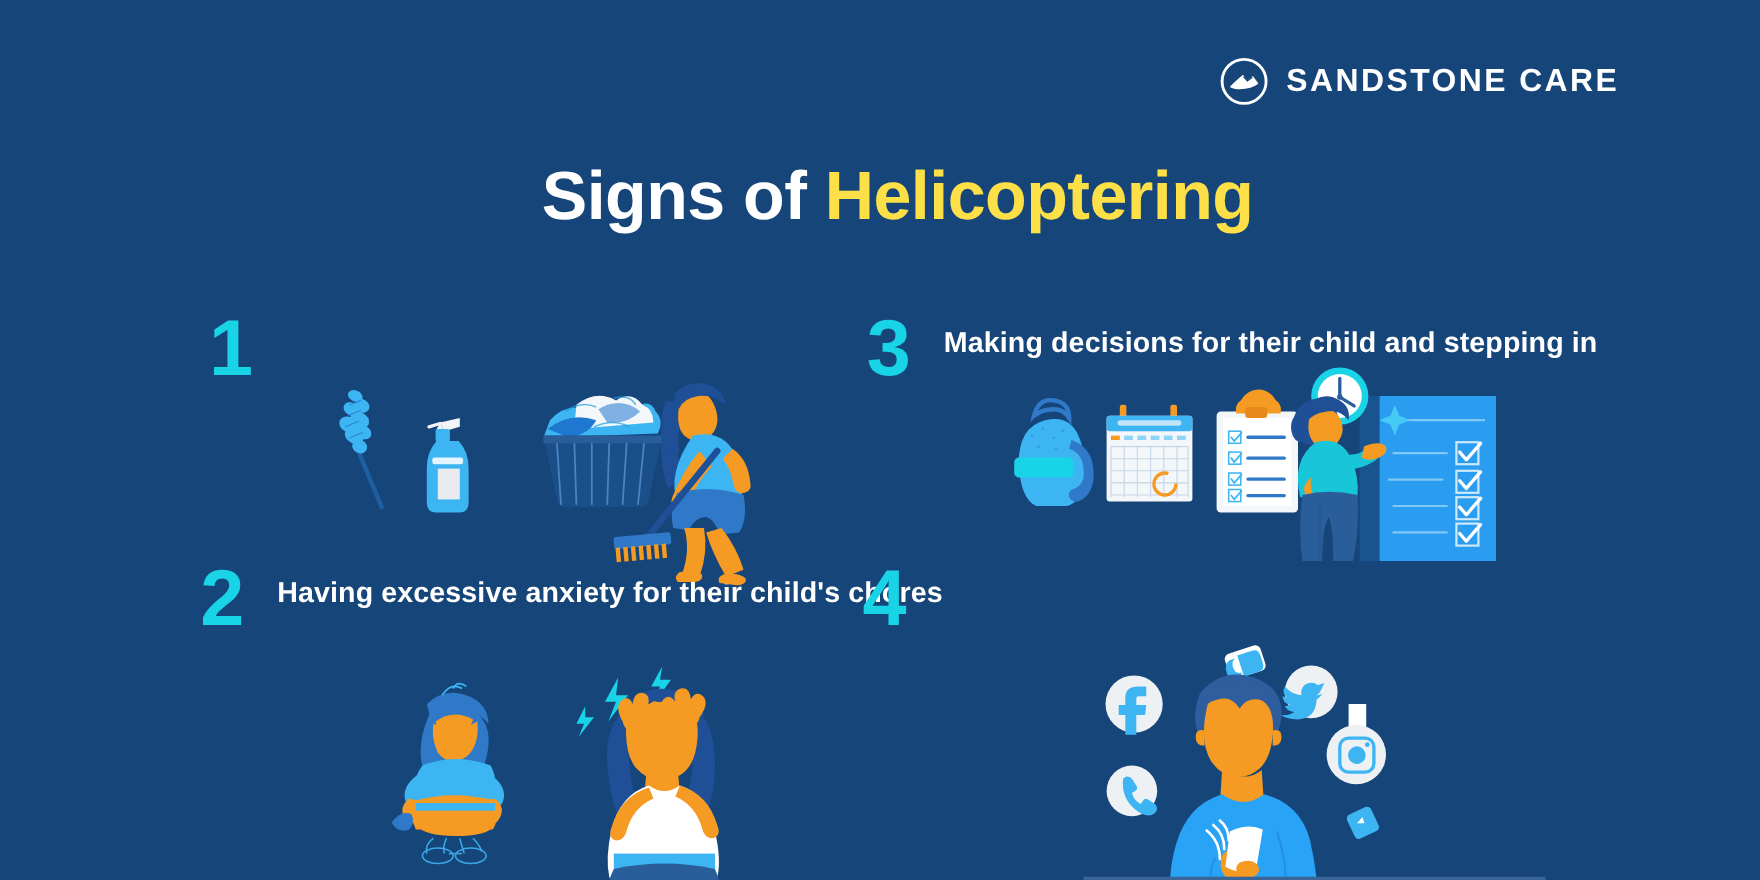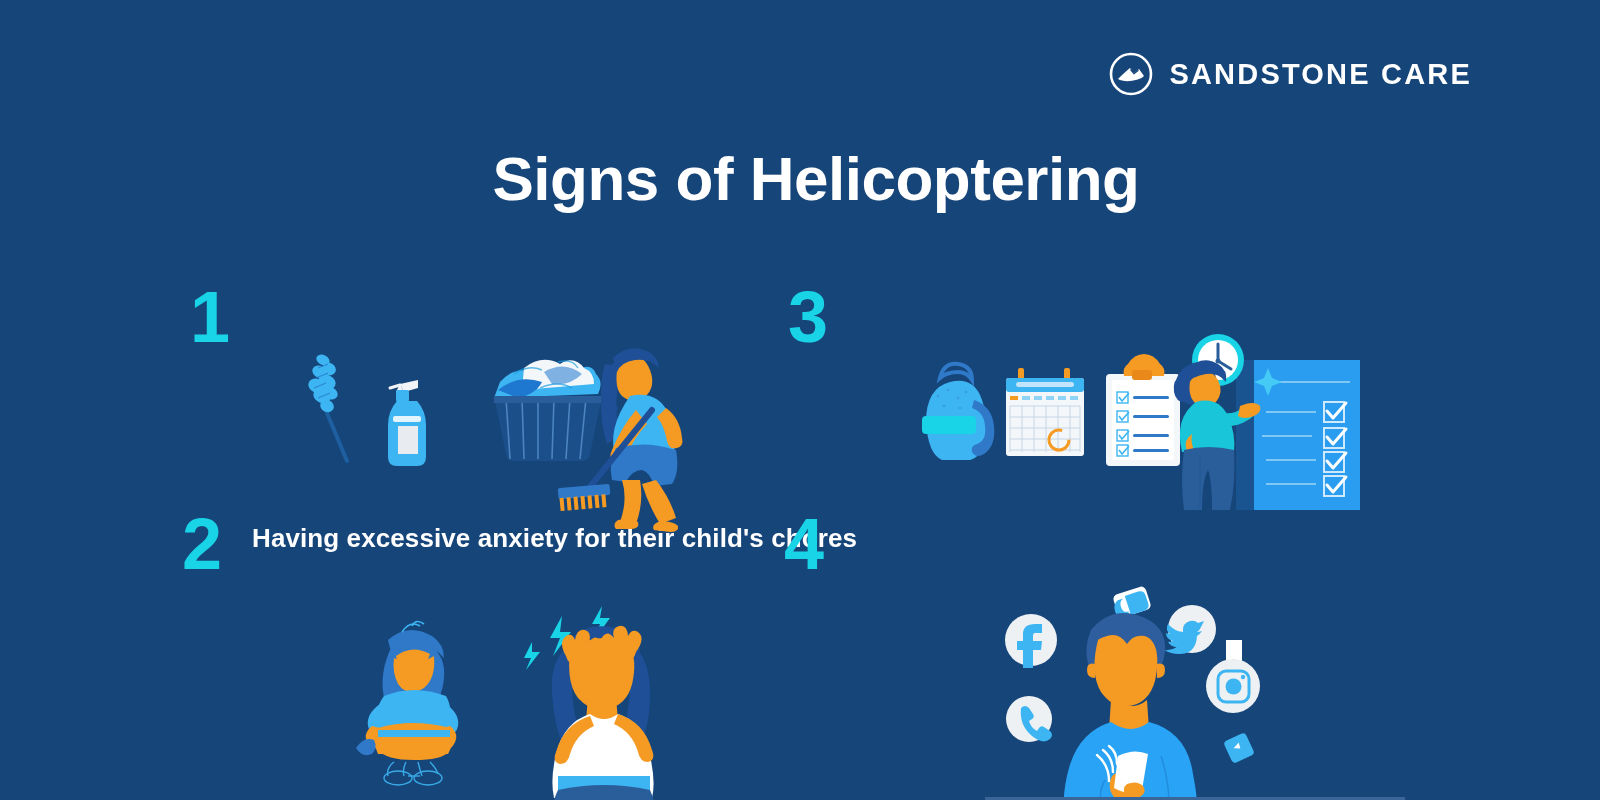--- a/index.html
+++ b/index.html
@@ -20,21 +20,21 @@
     white-space:nowrap; font-family:"Liberation Sans", sans-serif;
   }
 
   
   .title {
     position:absolute; top:146px; left:0; width:1600px; text-align:center;
     font-size:62px; font-weight:bold; letter-spacing:-0.5px; line-height:1.05;
     white-space:nowrap;
   }
   .title .w1 { color:#ffffff;margin-left:32px; }
-  .title .w2 { color:#ffffff; }
+  .title .w2 { color:#fde047; }
 
   
   .item { position:absolute; display:flex; align-items:flex-start; }
   .num {
     font-size:72px; font-weight:bold; color:#19d3e6; line-height:0.88;
     width:70px; flex:0 0 70px; text-align:left;
   }
   .itext {
     color:#ffffff; font-size:26px; font-weight:bold; line-height:1.52;
     letter-spacing:0.1px; padding-top:6px;
@@ -79,20 +79,21 @@
     <div class="num">1</div>
   </div>
 
   <div class="item" id="item2">
     <div class="num">2</div>
     <div class="itext">Having excessive anxiety for their child's chores</div>
   </div>
 
   <div class="item" id="item3">
     <div class="num">3</div>
+    <div class="itext">Making decisions for their child and stepping in</div>
   </div>
 
   <div class="item" id="item4">
     <div class="num">4</div>
   </div>
 
   <div class="art" id="art1">
     <svg width="420" height="175" viewBox="0 0 420 175">
 
       <g>

